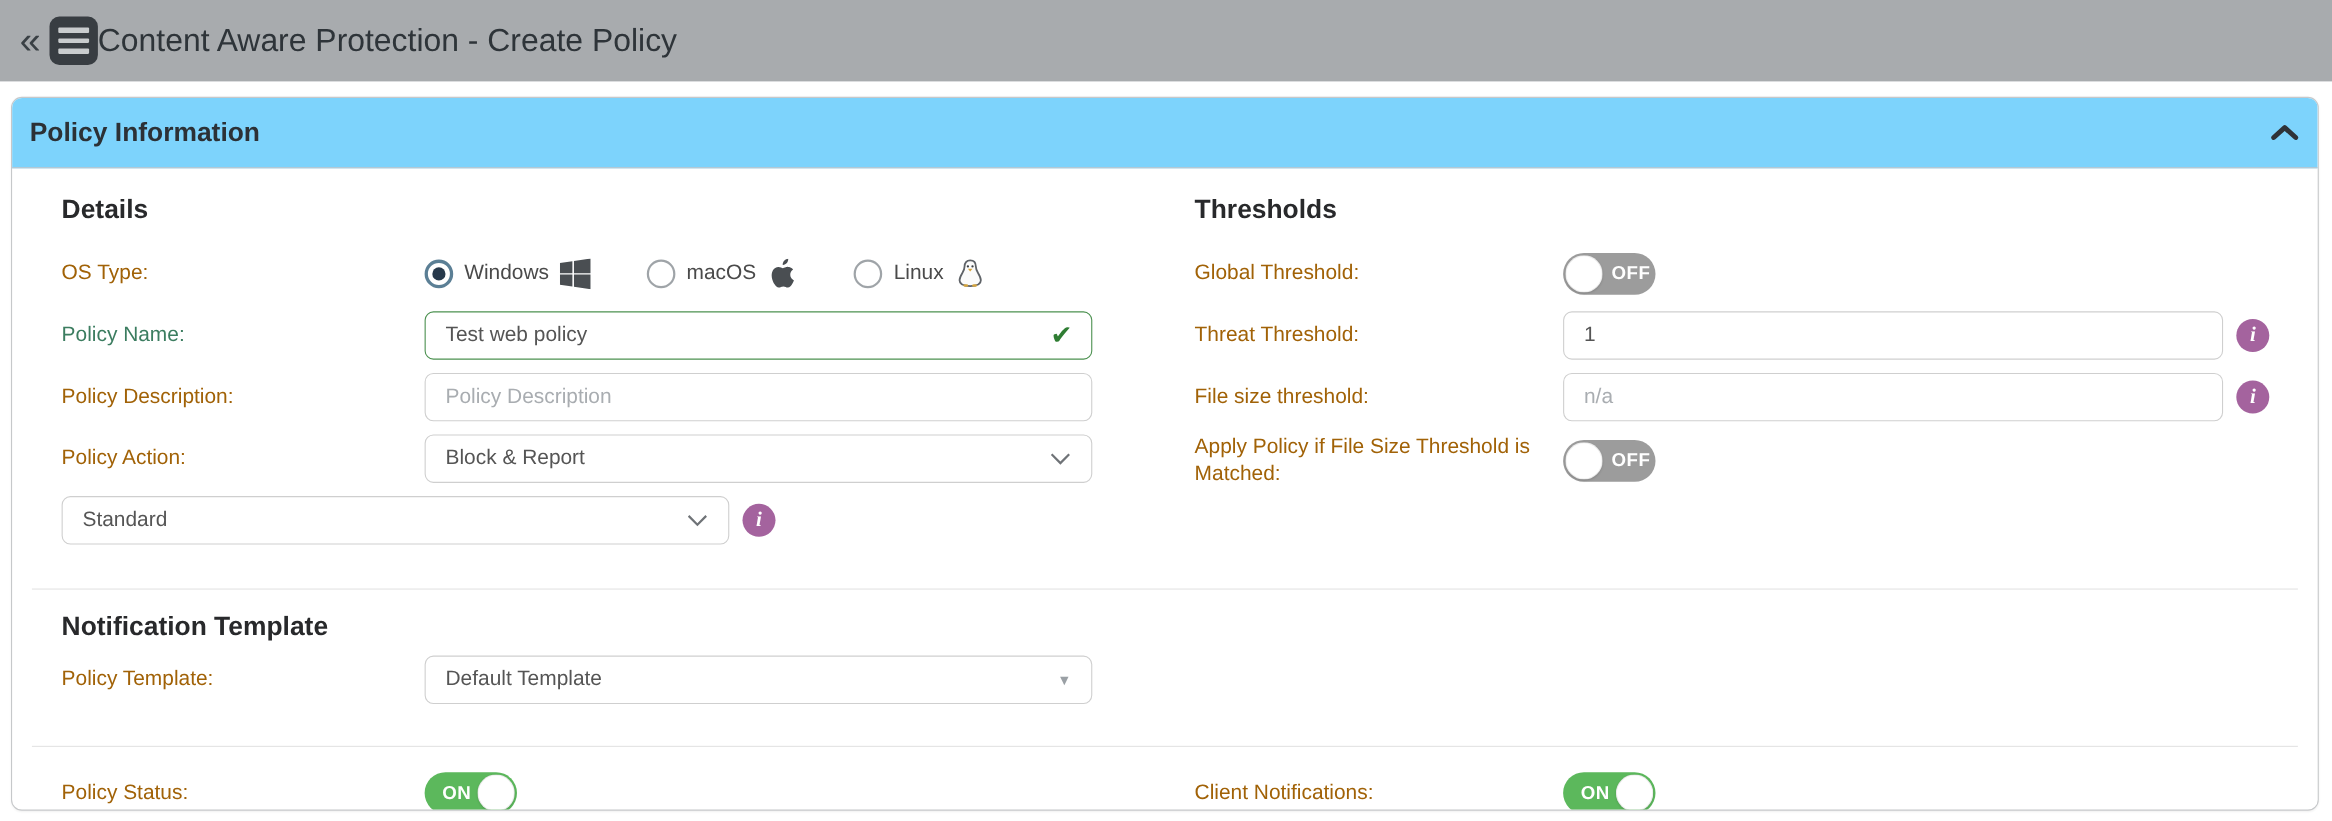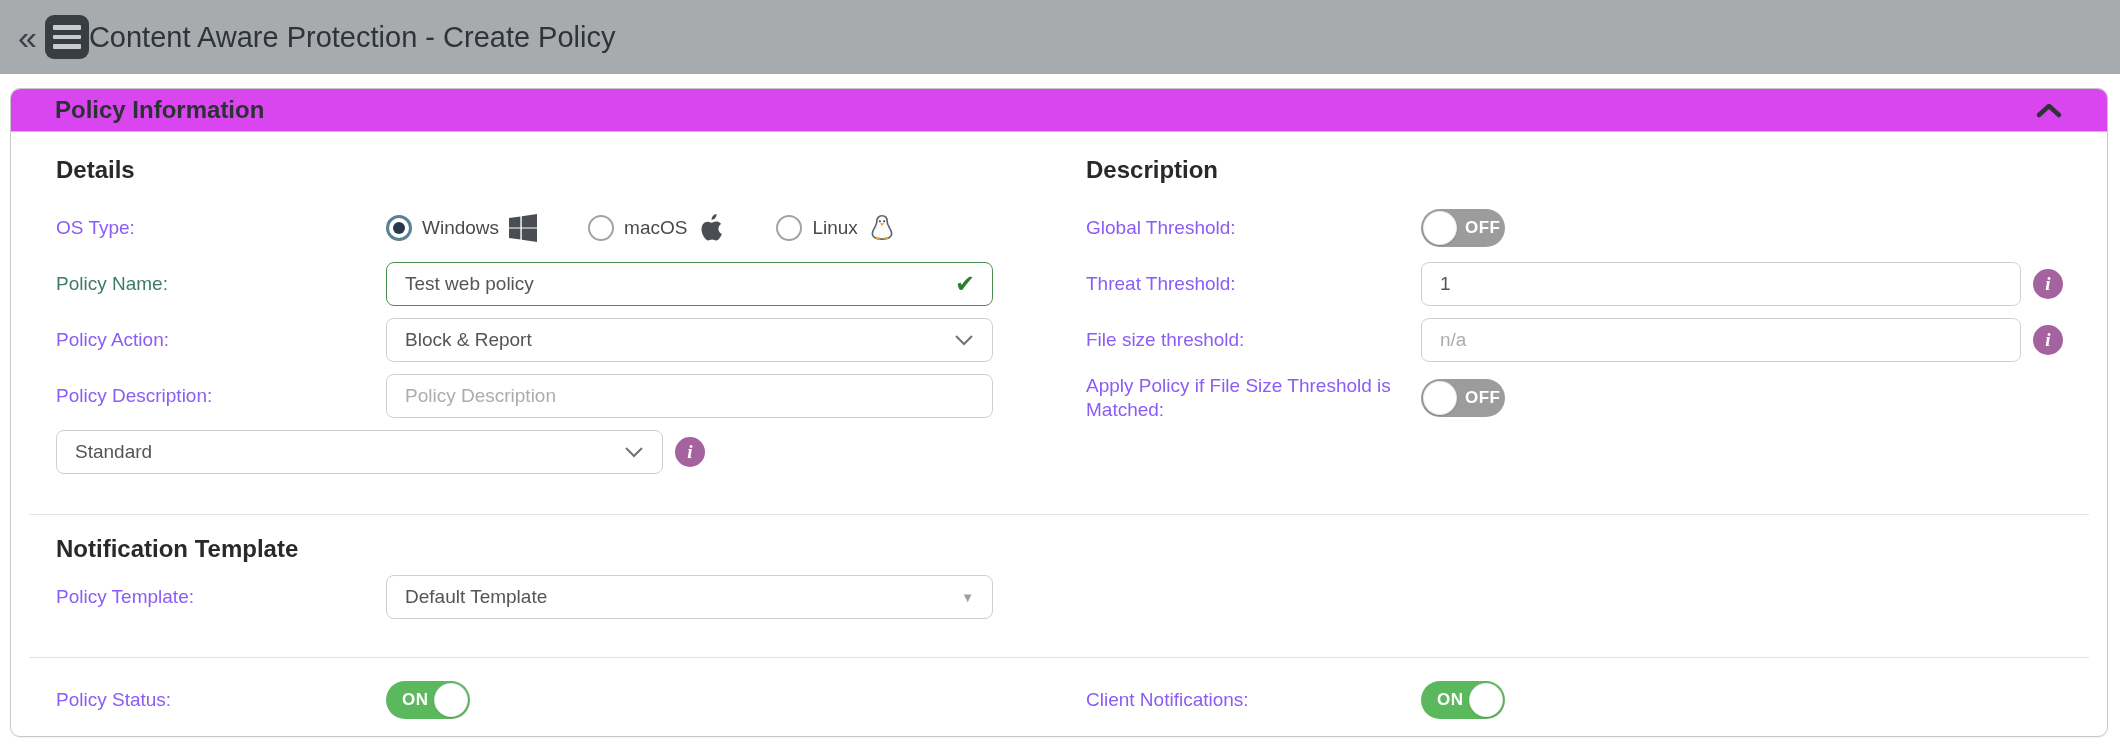--- a/index.html
+++ b/index.html
@@ -13,35 +13,35 @@
   .menu-icon { width:44px; height:44px; background:#383d42; border-radius:9px;
     margin-left:8px; display:flex; flex-direction:column; justify-content:center;
     align-items:center; gap:5px; cursor:pointer; }
   .menu-icon .bar { width:28px; height:4.5px; background:#c9ccce; border-radius:1px; }
   .topbar h1 { font-size:29px; font-weight:400; color:#2e3439; }
 
   
   .panel { margin:14px 10px 0 10px; width:2098px; height:649px;
     border:1px solid #c6c8ca; border-radius:10px; background:#fff;
     box-shadow:0 1px 2px rgba(0,0,0,.06); overflow:hidden; }
-  .panel-header { height:43px; background:#d946ef; border-bottom:1px solid #c0c5cb;
-    display:flex; align-items:center; justify-content:space-between; padding:0 44px;
+  .panel-header { height:64px; background:#7dd3fc; border-bottom:1px solid #c0c5cb;
+    display:flex; align-items:center; justify-content:space-between; padding:0 16px;
     cursor:pointer; }
   .panel-header .panel-title { font-size:24px; font-weight:bold; color:#2c3136; }
   .panel-body { height:591px; }
 
   .columns { display:flex; padding:0 28px 0 45px; }
   .col-left  { width:1000px; flex-shrink:0; }
   .col-right { flex:1; padding-left:30px; }
 
   h3.section { font-size:24px; font-weight:bold; color:#28292b; margin:24px 0 22px 0; }
   .notif-h3 { margin:20px 0 12px 0 !important; }
 
   .form-row { display:flex; align-items:center; min-height:44px; margin-bottom:12px; }
-  .lbl { width:330px; flex-shrink:0; font-size:19px; color:#8b5cf6; padding-right:8px;
+  .lbl { width:330px; flex-shrink:0; font-size:19px; color:#a16207; padding-right:8px;
     line-height:1.25; }
   .col-right .lbl { width:335px; }
   .lbl-green { color:#3c7d60; }
 
   
   .textbox, .selectbox { width:607px; height:44px; border:1px solid #cfcfcf;
     border-radius:8px; background:#fff; font-family:"Liberation Sans",sans-serif;
     font-size:19px; color:#555; padding:0 18px; outline:none; }
   .col-right .textbox { width:600px; }
   .textbox::placeholder { color:#a9adb1; }
@@ -156,47 +156,47 @@
 
         <div class="form-row">
           <span class="lbl lbl-green">Policy Name:</span>
           <div class="input-wrap">
             <input class="textbox valid" type="text" value="Test web policy" style="">
             <span class="checkmark">✔</span>
           </div>
         </div>
 
         <div class="form-row">
+          <span class="lbl">Policy Description:</span>
+          <input class="textbox" type="text" placeholder="Policy Description" style="">
+        </div>
+
+        <div class="form-row">
           <span class="lbl">Policy Action:</span>
           <div class="selectbox">
             <span class="sel-text">Block &amp; Report</span>
             <svg class="sel-chevron" width="20" height="12" viewBox="0 0 20 12">
               <polyline points="2,2 10,10 18,2" fill="none" stroke="#6f7377" stroke-width="2"></polyline>
             </svg>
           </div>
         </div>
 
         <div class="form-row">
-          <span class="lbl">Policy Description:</span>
-          <input class="textbox" type="text" placeholder="Policy Description" style="">
-        </div>
-
-        <div class="form-row">
           <div class="selectbox">
             <span class="sel-text">Standard</span>
             <svg class="sel-chevron" width="20" height="12" viewBox="0 0 20 12">
               <polyline points="2,2 10,10 18,2" fill="none" stroke="#6f7377" stroke-width="2"></polyline>
             </svg>
           </div>
           <span class="info-badge">i</span>
         </div>
       </div>
 
       <div class="col-right">
-        <h3 class="section">Description</h3>
+        <h3 class="section">Thresholds</h3>
 
         <div class="form-row">
           <span class="lbl">Global Threshold:</span>
           <div class="toggle off">
             <span class="knob"></span>
             <span class="toggle-label">OFF</span>
           </div>
         </div>
 
         <div class="form-row">

